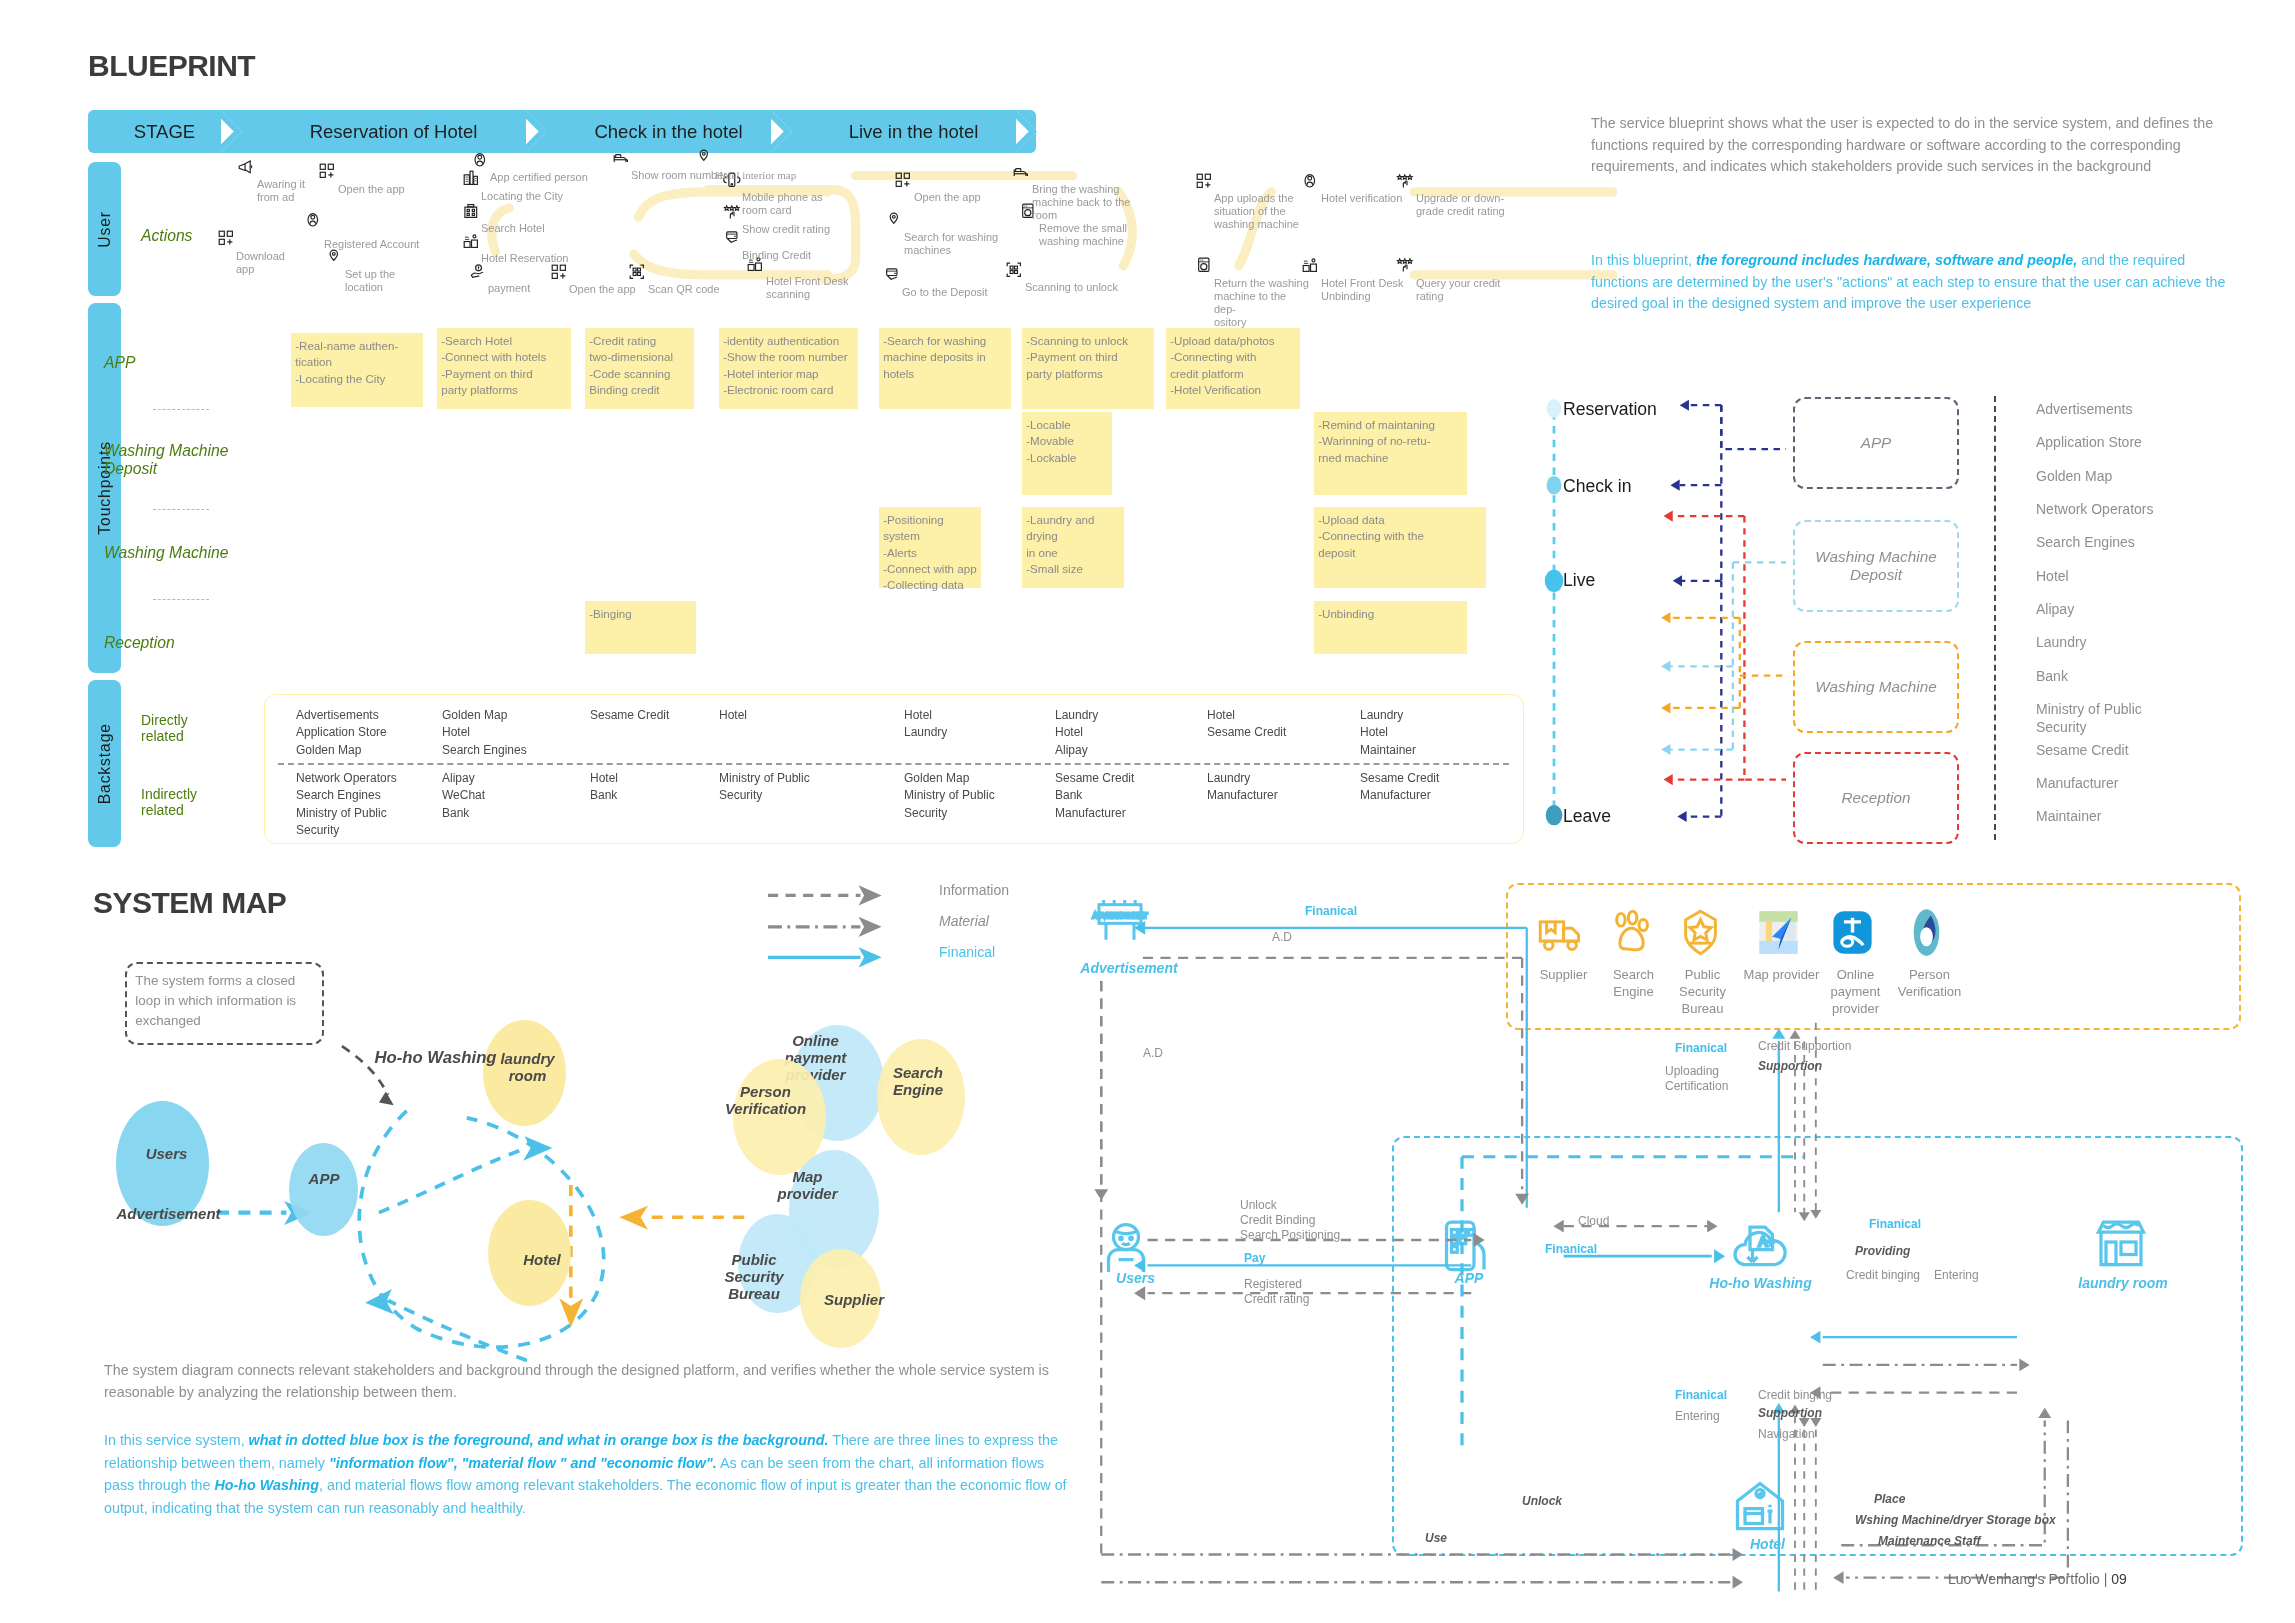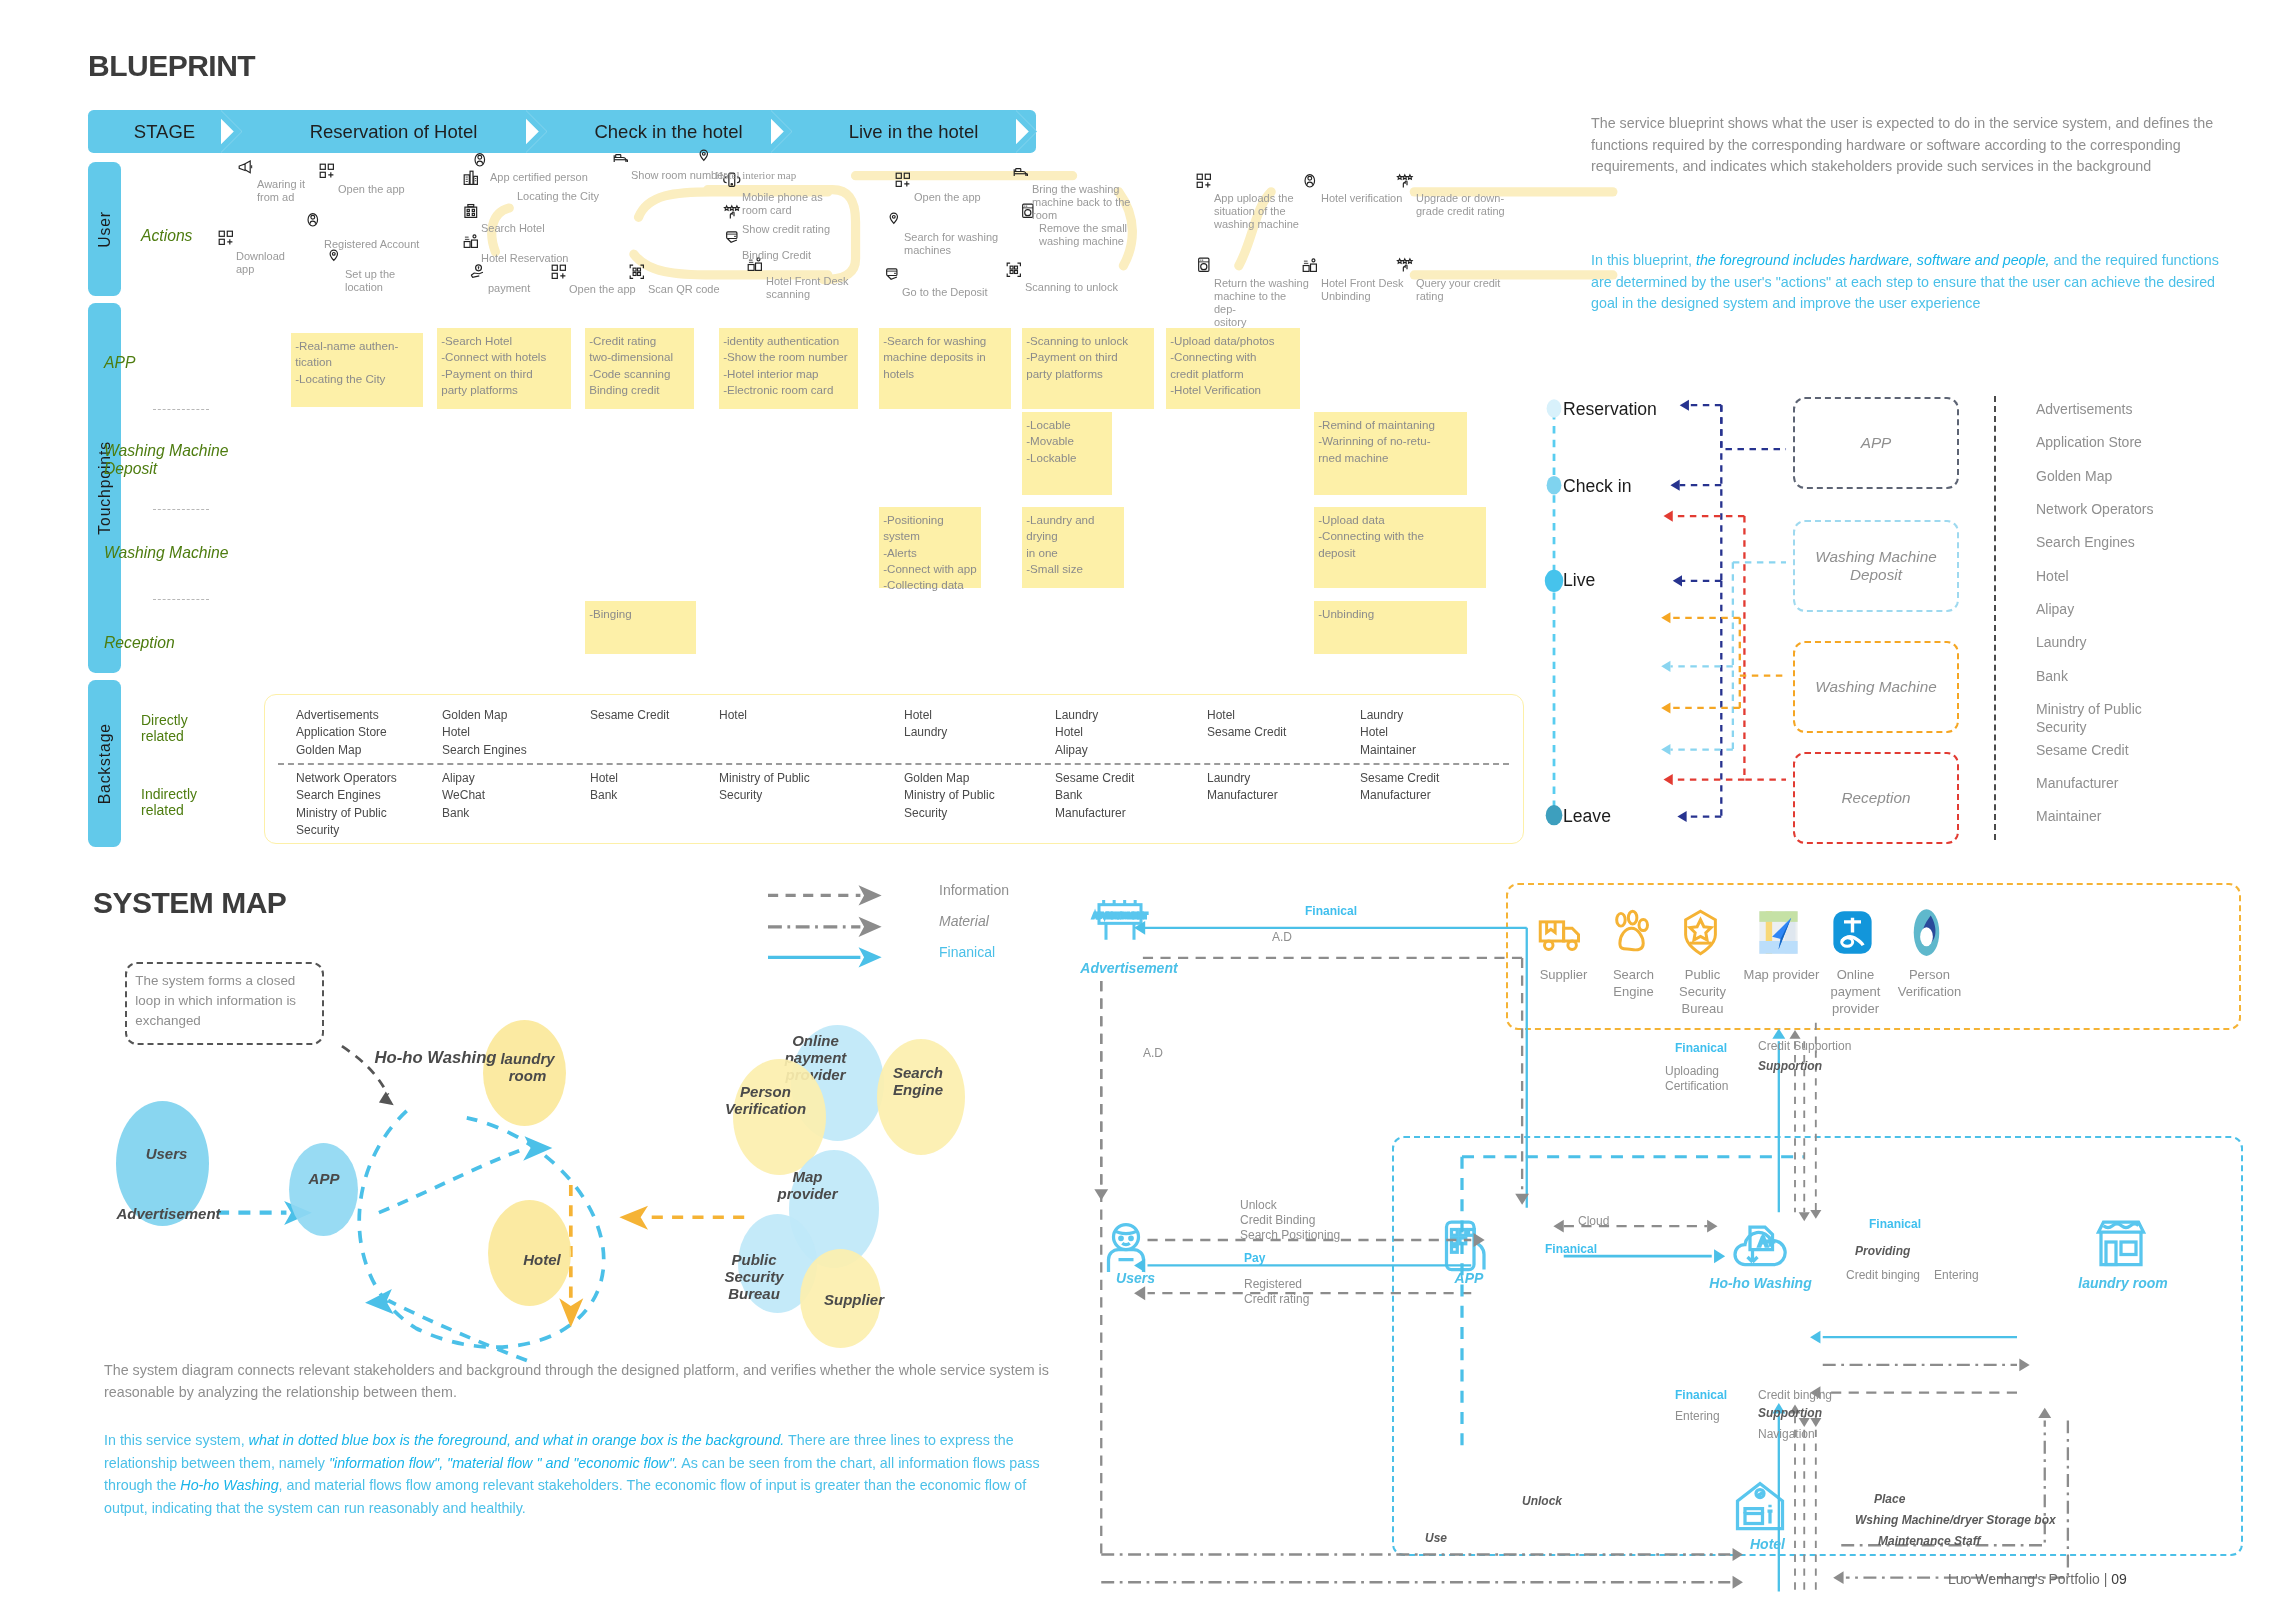--- a/index.html
+++ b/index.html
@@ -32,21 +32,21 @@
   .act{position:absolute;font-size:11px;line-height:1.18;color:#9a9a9a;}
   .icn{position:absolute;}
   
   .dash-h{position:absolute;border-top:1.9px dashed #b8b8b8;}
   
   .backstage-box{position:absolute;border:1.9px solid #fdf0a8;border-radius:12px;}
   .bs-col{position:absolute;font-size:12px;line-height:1.45;color:#4a4a4a;}
   
   .para{position:absolute;font-size:14.3px;line-height:1.52;color:#8f8f8f;}
   .para.blue{color:#4bc0e8;}
-  .para b{font-style:italic;font-weight:normal;color:#18b4e9;margin-top:35px;}
+  .para b{font-style:italic;font-weight:bold;color:#18b4e9;margin-top:35px;}
   .stagename{position:absolute;font-size:17.6px;color:#1c1c1c;}
   .fgbox{position:absolute;border-radius:12px;display:flex;align-items:center;
       justify-content:center;font-style:italic;font-size:15.3px;color:#8f8f8f;text-align:center;}
   .bgitem{position:absolute;font-size:14px;color:#8f8f8f;line-height:1.3;}
   
   .ellipse{position:absolute;border-radius:50%;}
   .emap-label{position:absolute;font-style:italic;font-weight:bold;font-size:15px;
       color:#4a4a4a;text-align:center;}
   .legend-txt{position:absolute;font-size:14px;color:#8f8f8f;}
   .cmt-box{position:absolute;border:2.3px dashed #555;border-radius:12px;
@@ -178,21 +178,21 @@
     <div class="icn" style="left: 325px; top: 248px;"><svg width="17.6" height="17.6" viewBox="0 0 24 24">
         <path d="M12 3a5 5 0 00-5 5c0 3.5 5 9 5 9s5-5.5 5-9a5 5 0 00-5-5z" stroke="#222" fill="none" stroke-width="1.6"></path>
         <circle cx="12" cy="8" r="1.9" stroke="#222" fill="none" stroke-width="1.6"></circle>
       </svg></div>
     <div class="act" style="left: 490px; top: 171px; width: 120px; white-space: pre-line;">App certified person</div>
     <div class="icn" style="left: 471px; top: 151px;"><svg width="17.6" height="17.6" viewBox="0 0 24 24">
         <ellipse cx="12" cy="12" rx="6.5" ry="8.5" stroke="#222" fill="none" stroke-width="1.6"></ellipse>
         <circle cx="12" cy="8.5" r="2.6" stroke="#222" fill="none" stroke-width="1.6"></circle>
         <path d="M8.2 17.5a3.8 3.8 0 017.6 0" stroke="#222" fill="none" stroke-width="1.6"></path>
       </svg></div>
-    <div class="act" style="left: 481px; top: 190px; width: 111px; white-space: pre-line; margin-left: 36px;">Locating the City</div>
+    <div class="act" style="left: 481px; top: 190px; width: 111px; white-space: pre-line;">Locating the City</div>
     <div class="icn" style="left: 462px; top: 169px;"><svg width="17.6" height="17.6" viewBox="0 0 24 24">
         <rect x="3" y="8" width="7" height="13" stroke="#222" fill="none" stroke-width="1.6"></rect>
         <rect x="11" y="3" width="4" height="18" stroke="#222" fill="none" stroke-width="1.6"></rect>
         <rect x="16" y="10" width="5" height="11" stroke="#222" fill="none" stroke-width="1.6"></rect>
         <path d="M5 11h3M5 14h3M5 17h3M17.5 13h2M17.5 16h2" stroke="#222" stroke-width="1.1"></path>
       </svg></div>
     <div class="act" style="left: 481px; top: 222px; width: 93px; white-space: pre-line;">Search Hotel</div>
     <div class="icn" style="left: 462px; top: 202px;"><svg width="17.6" height="17.6" viewBox="0 0 24 24">
         <rect x="4" y="7" width="16" height="14" stroke="#222" fill="none" stroke-width="1.6"></rect>
         <rect x="8" y="3.5" width="8" height="3" stroke="#222" fill="none" stroke-width="1.6"></rect>

